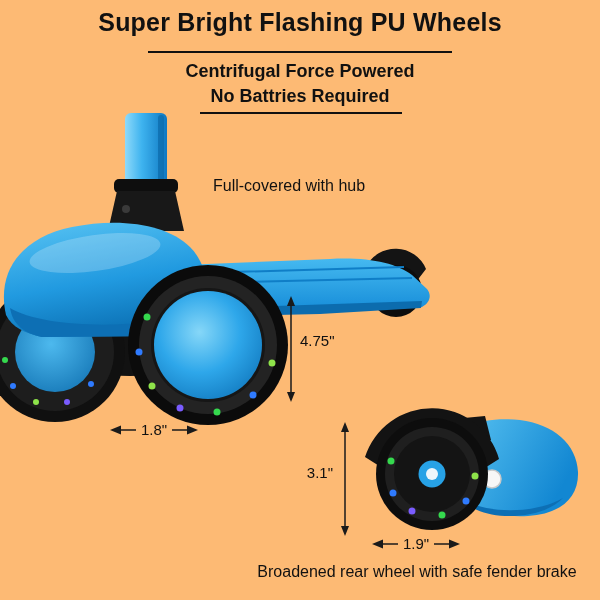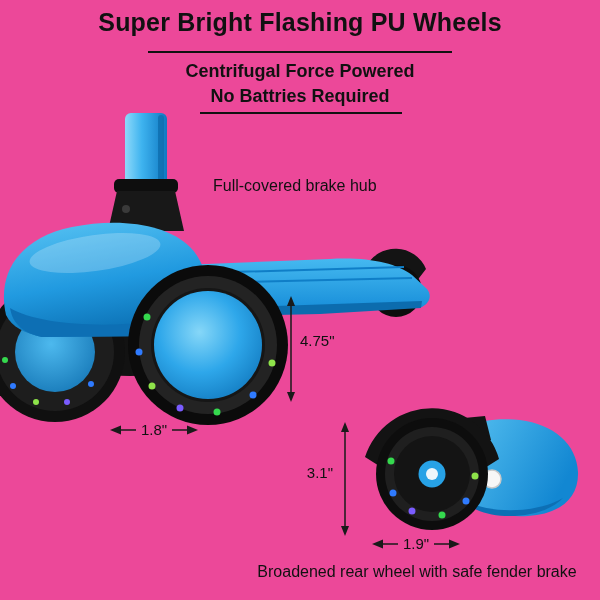--- a/index.html
+++ b/index.html
@@ -1,17 +1,17 @@
 <!DOCTYPE html>
 <html><head>
 <meta charset="utf-8">
 <style>
   html,body{margin:0;padding:0;background:#fff;}
   .canvas{
-    position:relative;width:600px;height:600px;background:#ec4899;overflow:hidden;
+    position:relative;width:600px;height:600px;background:#fdba74;overflow:hidden;
     font-family:"Liberation Sans",sans-serif;color:#111;
   }
   .title{
     position:absolute;top:8px;left:0;width:600px;text-align:center;
     font-size:25px;font-weight:700;letter-spacing:.2px;
   }
   .divider{position:absolute;height:2px;background:#111;}
   .divider-top{left:148px;top:51px;width:304px;}
   .divider-bottom{left:200px;top:112px;width:202px;}
   .subtitle{
@@ -132,21 +132,21 @@
         <circle cx="139" cy="249" r="3.5" fill="#2f7bff"></circle>
         <circle cx="152" cy="283" r="3.5" fill="#8ee34a"></circle>
         <circle cx="180" cy="305" r="3.5" fill="#7a5cff"></circle>
         <circle cx="217" cy="309" r="3.5" fill="#35d94e"></circle>
         <circle cx="253" cy="292" r="3.5" fill="#2f7bff"></circle>
         <circle cx="272" cy="260" r="3.5" fill="#8ee34a"></circle>
       </g>
     </g>
   </svg>
 
-  <div class="ann ann1">Full-covered brake hub</div>
+  <div class="ann ann1">Full-covered with hub</div>
 
   <div class="dim dim-475">
     <svg class="dim-v" width="16" height="106" viewBox="0 0 16 106">
       <polygon points="8,0 4,10 12,10" fill="#1a1a1a"></polygon>
       <line x1="8" y1="9" x2="8" y2="97" stroke="#1a1a1a" stroke-width="1.5"></line>
       <polygon points="8,106 4,96 12,96" fill="#1a1a1a"></polygon>
     </svg>
     <span class="dim-label">4.75"</span>
   </div>
 

